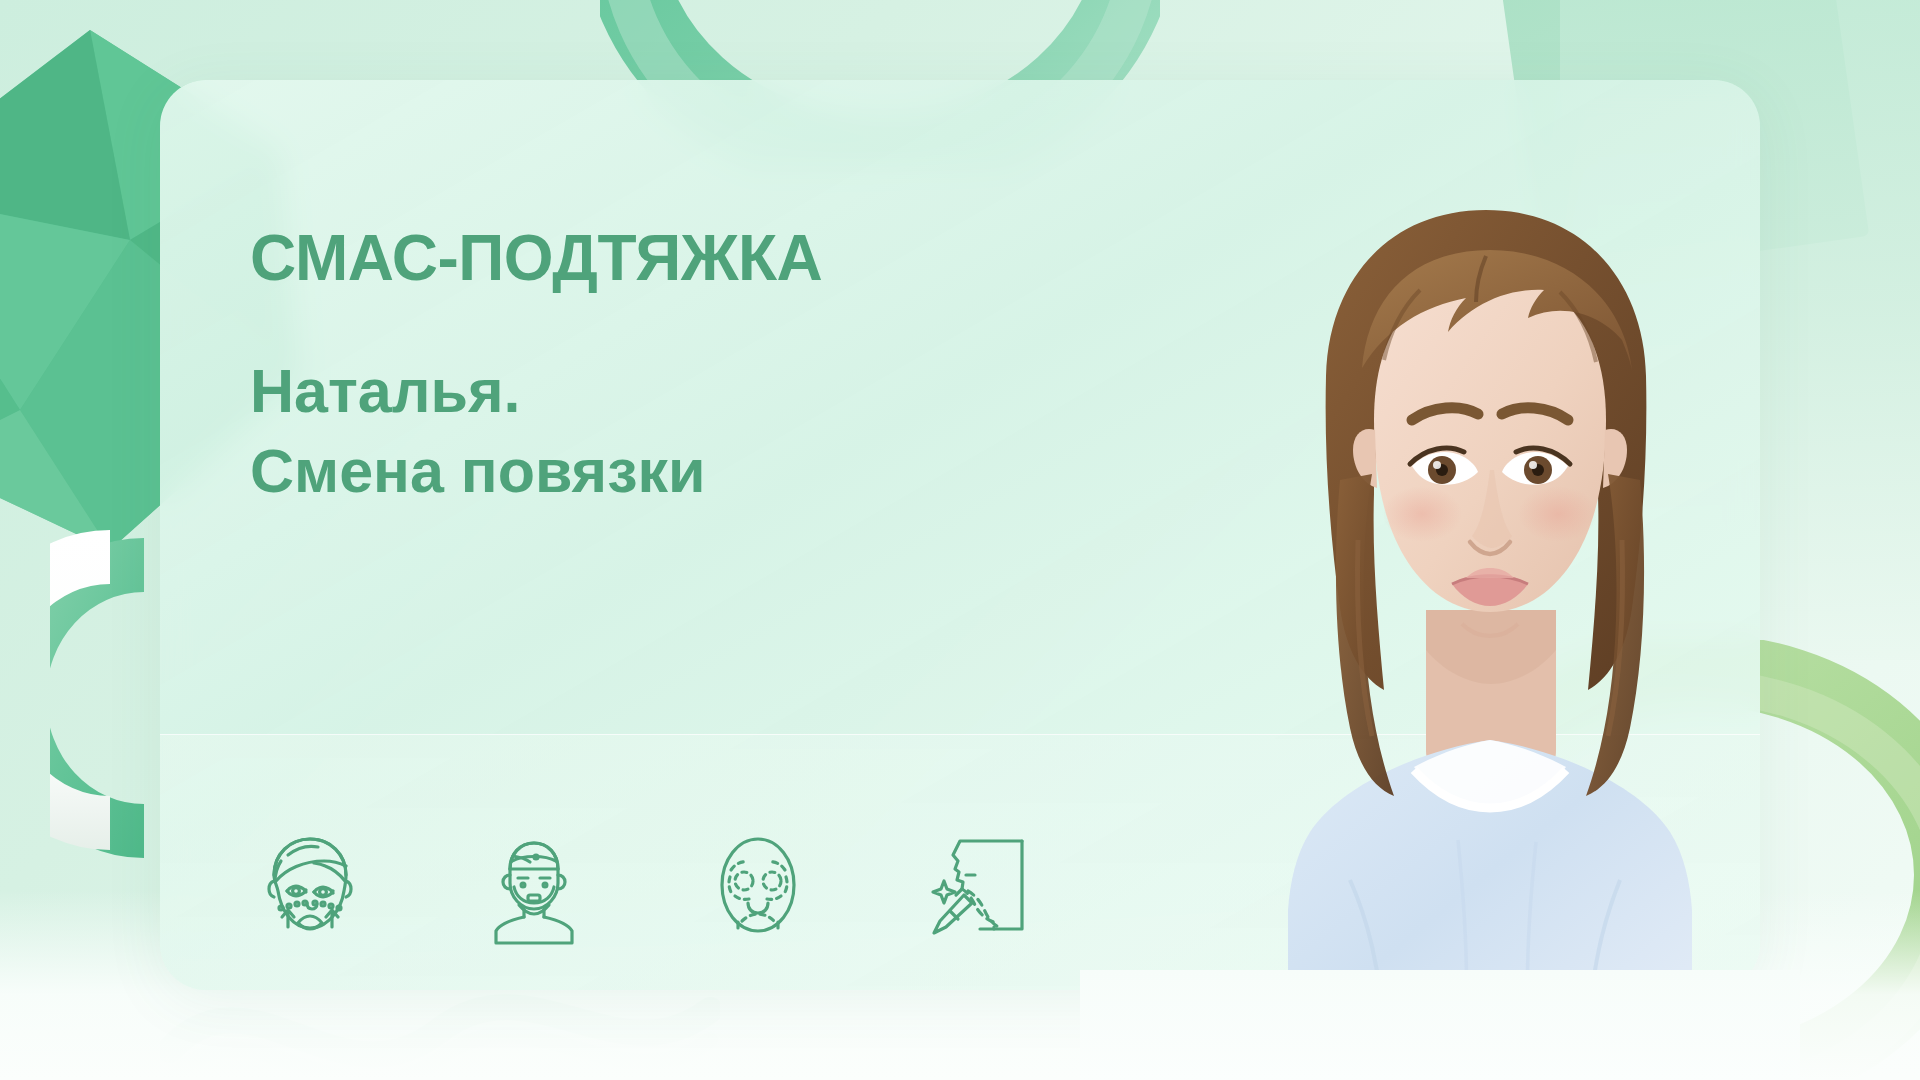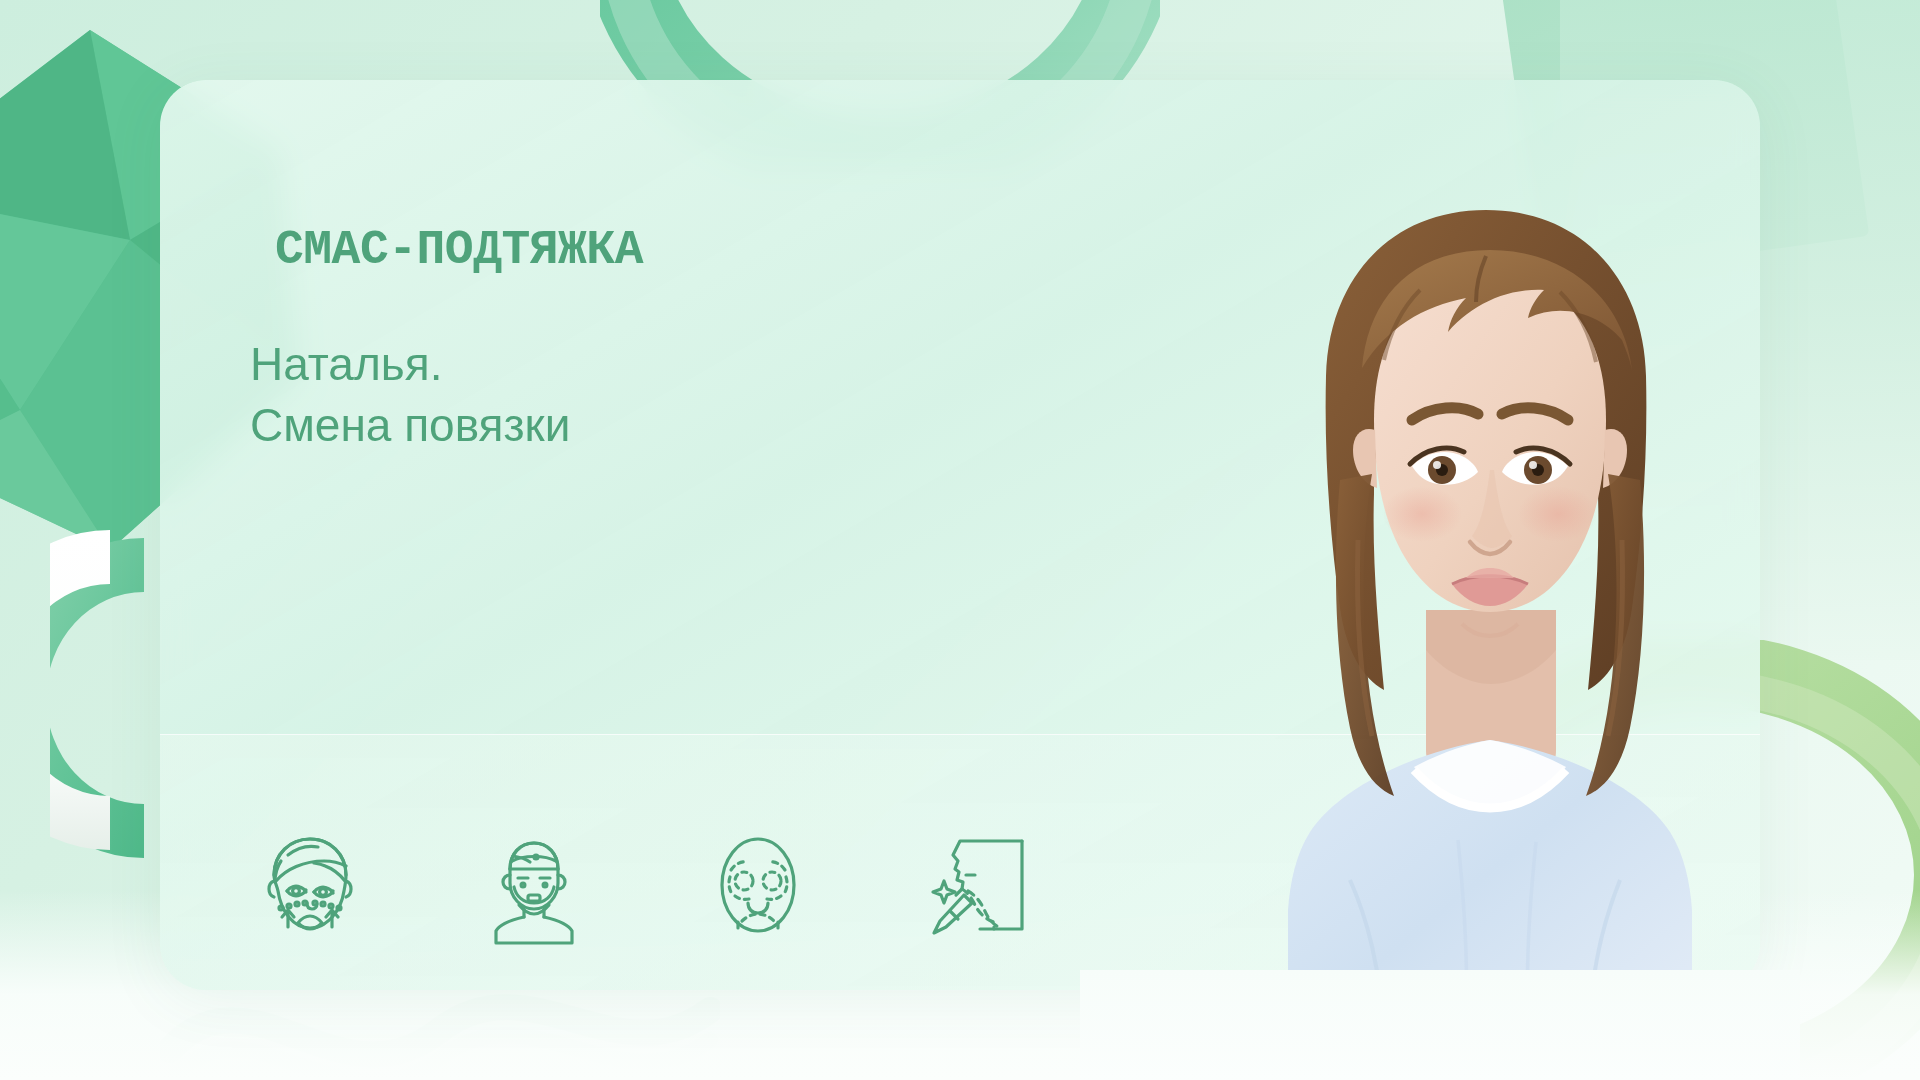--- a/index.html
+++ b/index.html
@@ -90,35 +90,34 @@
     background:linear-gradient(180deg, rgba(233,249,241,.55) 0%, rgba(240,252,246,.45) 100%);
   }
 
   
   .text-block {
     position:absolute;
     left:90px; top:145px;
     width:900px;
   }
   .headline {
-    font-family:Liberation Mono, monospace;
+    font-family:Liberation Sans, sans-serif;
     font-weight:bold;
-    font-size:48px;
+    font-size:64px;
     line-height:1.06;
     letter-spacing:-0.5px;
     color:#4fa37b;
     text-transform:uppercase;
     margin-bottom:58px;
-    margin-left:25px;
   }
   .headline .hl-line { display:block; }
   .subline {
     font-family:"Liberation Sans", sans-serif;
-    font-weight:400;
-    font-size:46px;
+    font-weight:700;
+    font-size:61px;
     line-height:1.32;
     color:#4fa37b;
   }
   .subline .sub-line { display:block; }
 
   
   .icon-row {
     position:absolute;
     left:90px; top:745px;
     display:flex;

